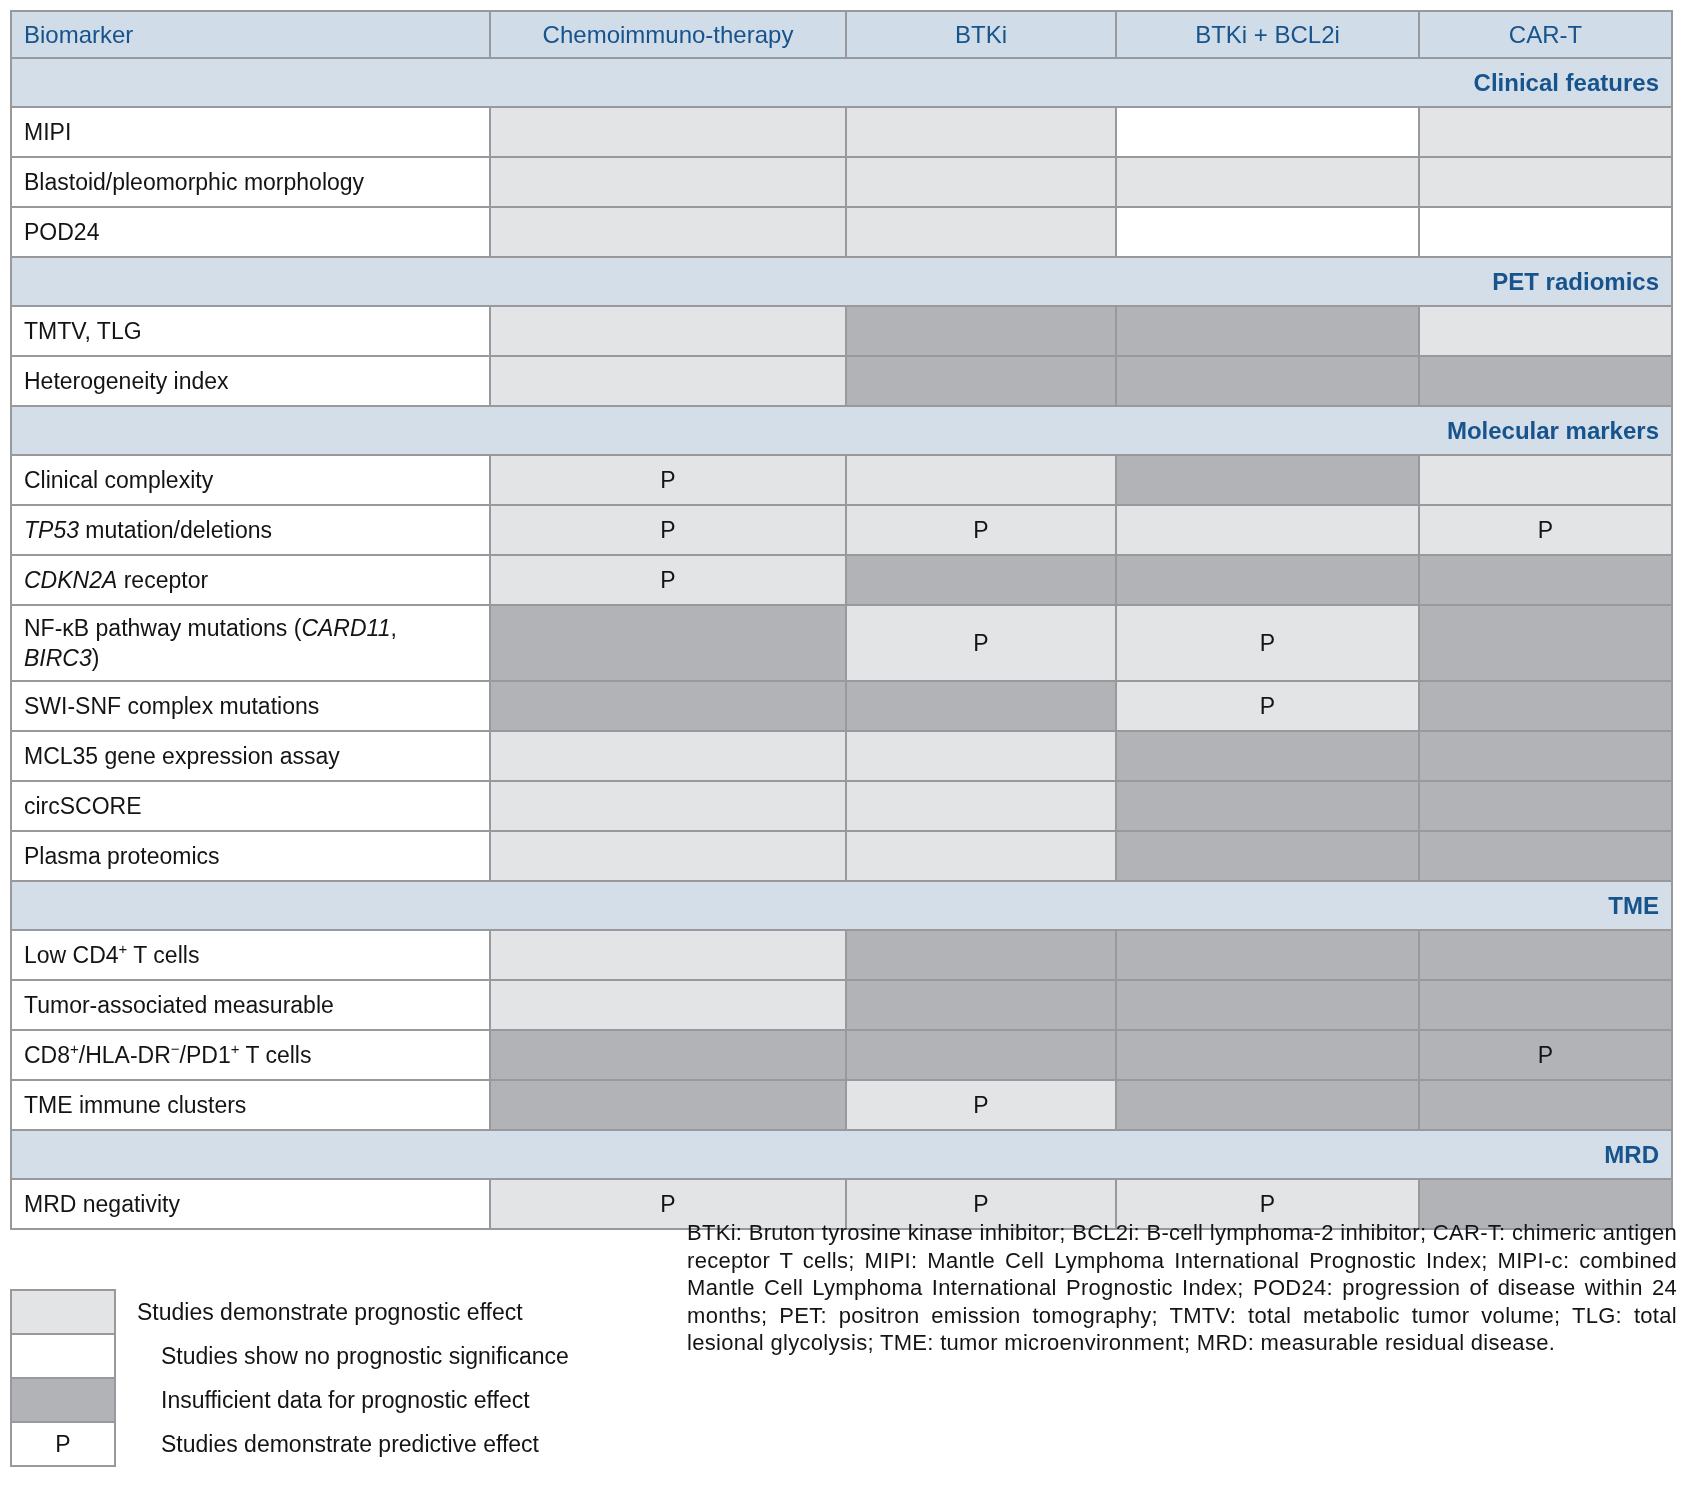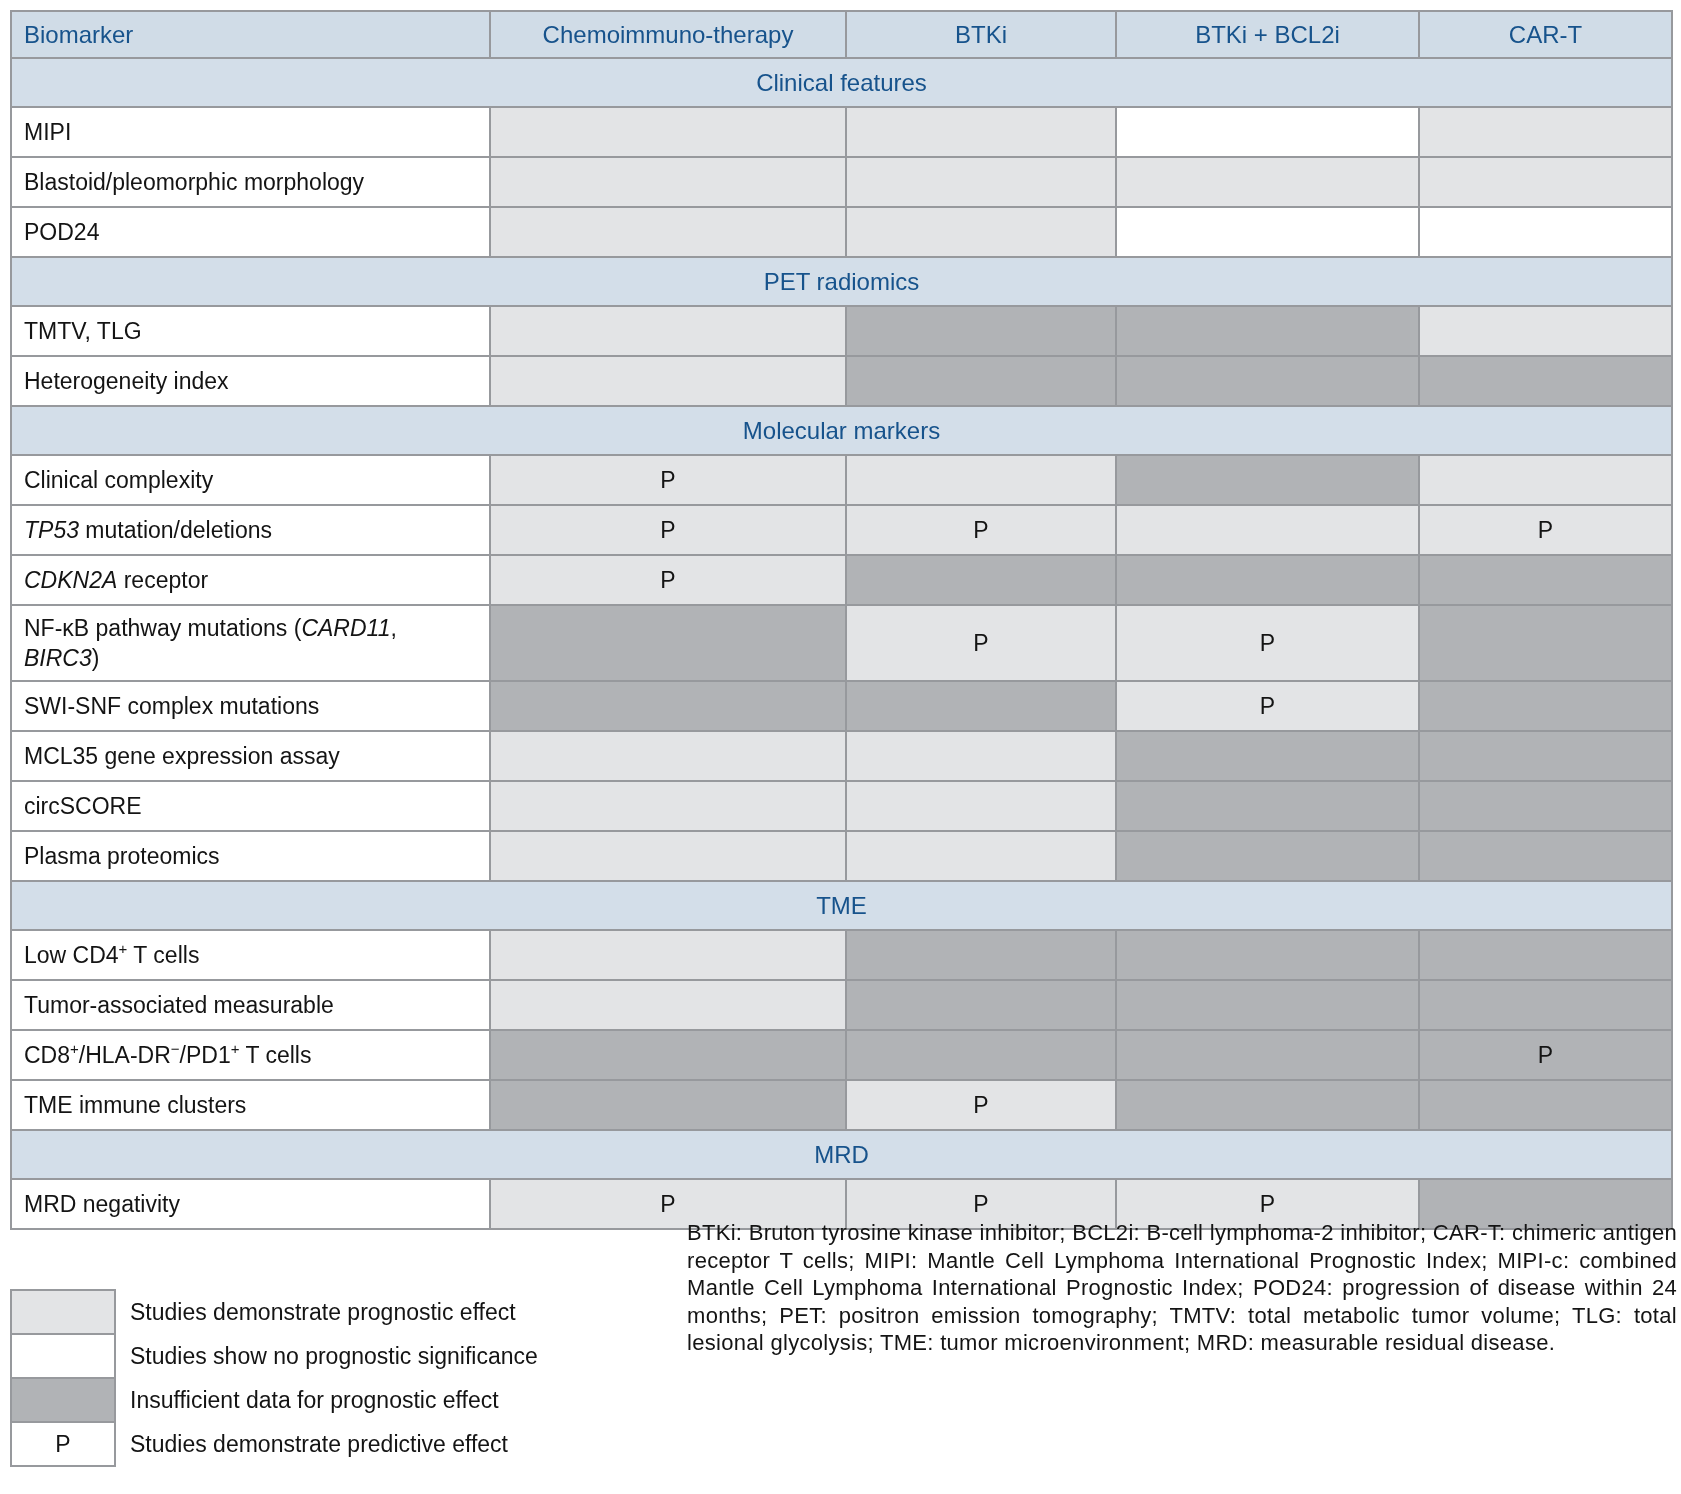--- a/index.html
+++ b/index.html
@@ -31,22 +31,22 @@
     font-size:24px; font-weight:normal;
     text-align:center;
     padding:0 8px;
   }
   thead th.col-first { text-align:left; padding-left:12px; }
 
   tr.section-row td {
     height:49px;
     background:var(--section-header-bg,#d2dde9);
     color:var(--header-text,#17538c);
-    font-size:24px; font-weight:normal;
-    text-align:center; padding:4px 12px;
+    font-size:24px; font-weight:bold;
+    text-align:right; padding:4px 12px;
   }
   td.label-cell {
     background:#ffffff;
     font-size:23px;
     line-height:30px;
     padding:7px 12px;
     text-align:left;
     vertical-align:middle;
     margin-top:36px;
   }
@@ -62,35 +62,35 @@
   td.fill-prognostic   { background:var(--prognostic-fill,#e3e4e6); }
   td.fill-none         { background:var(--no-significance-fill,#ffffff); }
   td.fill-insufficient { background:var(--insufficient-fill,#b1b3b6); }
 
   
   .legend {
     position:absolute; left:10px; top:1289px;
     display:flex; flex-direction:column;
   }
   .legend-row { display:flex; height:46px; }
-  .legend-row + .legend-row { margin-top:-2px; }
+  .legend-row + .legend-row { margin-top:-2px;gap:24px; }
   .legend-swatch {
     width:106px; height:100%;
     border:2px solid var(--grid-border,#97999d);
     display:flex; align-items:center; justify-content:center;
     font-size:23px; color:#141414;
     flex:none;
   }
   .legend-swatch.fill-prognostic   { background:var(--prognostic-fill,#e3e4e6); }
   .legend-swatch.fill-none         { background:#ffffff; }
   .legend-swatch.fill-insufficient { background:var(--insufficient-fill,#b1b3b6); }
   .legend-swatch.fill-predictive   { background:#ffffff; }
   .legend-label {
     align-self:center;
-    margin-left:14px;
+    margin-left:21px;
     font-size:23px;
     white-space:nowrap;
   }
 
   
   .abbreviations {
     position:absolute; left:687px; top:1219px;
     width:990px;
     font-size:22px;
     line-height:27.5px;

